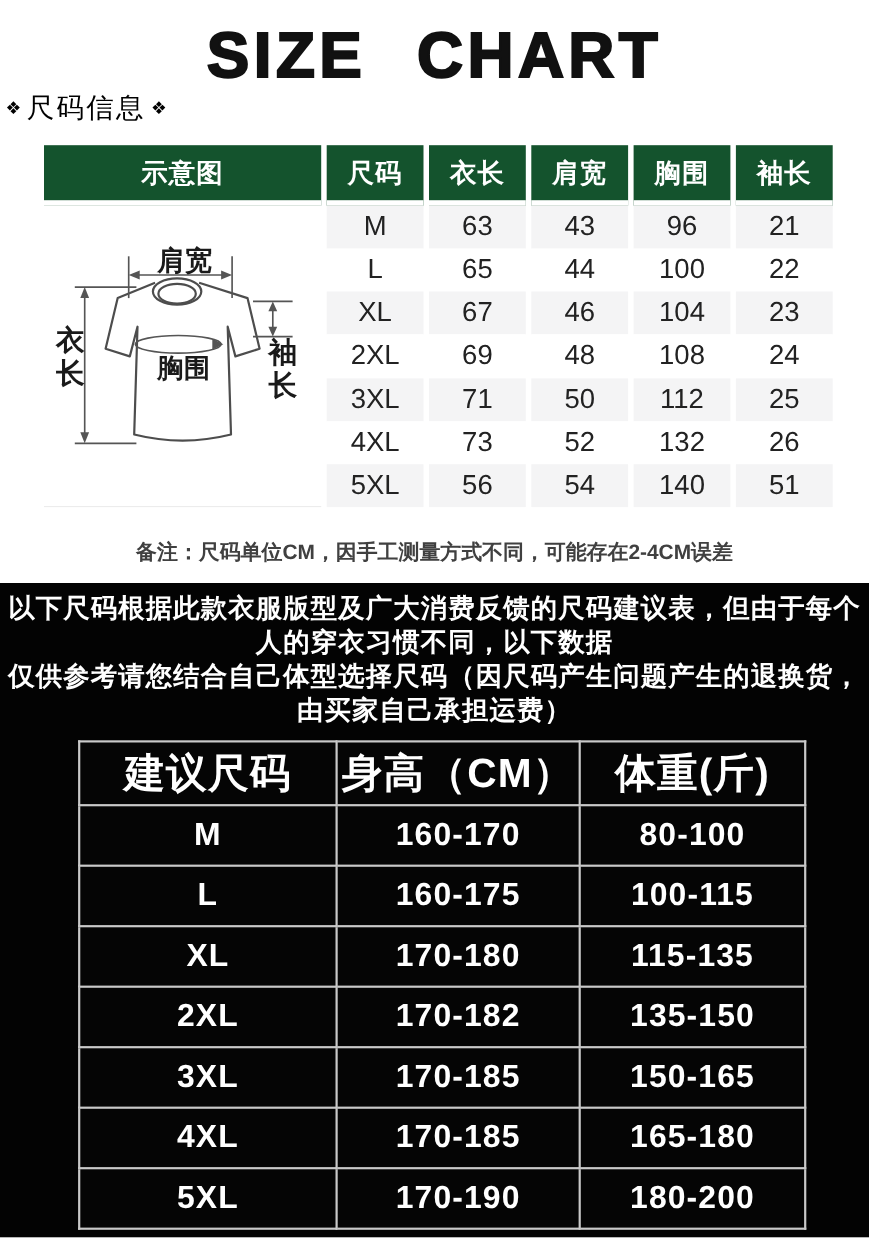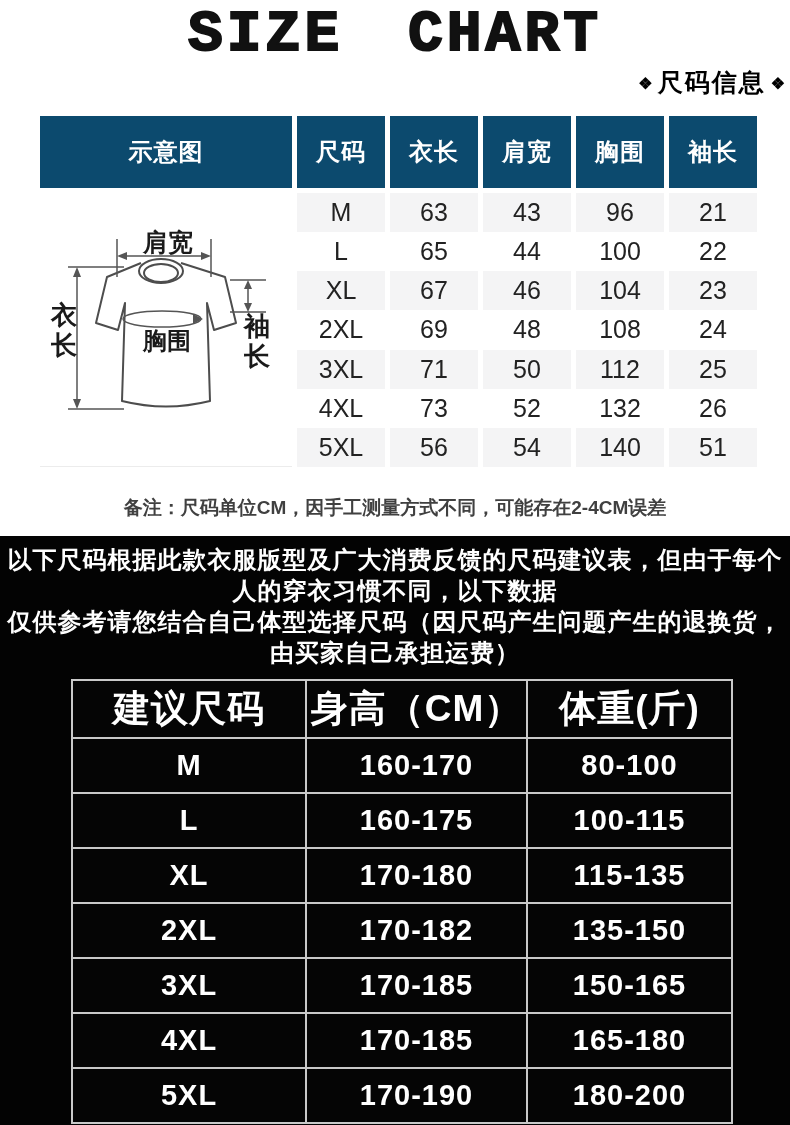--- a/index.html
+++ b/index.html
@@ -4,35 +4,35 @@
 <style>
   html,body{margin:0;padding:0;background:#ffffff;}
   .page{
     width:790px;height:1125px;margin:0 auto;overflow:hidden;
     display:flex;flex-direction:column;
     font-family:"Liberation Sans",sans-serif;background:#ffffff;
   }
   
   .top{flex:0 0 auto;}
   .title{
-    height:56px;line-height:56px;margin:7px 0 0;text-align:center;
+    height:56px;line-height:56px;margin:23px 0 0;text-align:center;
     font-size:58px;font-weight:bold;color:#111;
-    letter-spacing:4px;word-spacing:26px;font-family:Liberation Mono, monospace;-webkit-text-stroke:2px #111;
+    letter-spacing:4px;word-spacing:26px;-webkit-text-stroke:2px #111;
   }
-  .subtitle{height:26px;line-height:26px;margin-top:6px;text-align:right;
-    font-size:25px;font-weight:bold;color:#000;letter-spacing:2px;}
+  .subtitle{height:26px;line-height:26px;margin-top:6px;text-align:left;
+    font-size:25px;font-weight:normal;color:#000;letter-spacing:2px;}
   .subtitle .orn{font-size:16px;letter-spacing:0;vertical-align:2px;margin:0 5px;}
   
   .size-table{border-collapse:separate;border-spacing:5px 0;margin:21px 0 0 35px;
     width:727px;table-layout:fixed;}
   .size-table col.c-diagram{width:252px;}
   .size-table col.c-data{width:88px;}
   .size-table th{
-    background:#0c4a6e;color:#ffffff;font-size:24px;font-weight:bold;
-    height:50px;border-bottom:5px solid #ffffff;padding:11px;letter-spacing:1px;
+    background:#14532d;color:#ffffff;font-size:24px;font-weight:bold;
+    height:50px;border-bottom:5px solid #ffffff;padding:0;letter-spacing:1px;
   }
   .size-table td{height:39px;padding:0;text-align:center;vertical-align:middle;
     font-size:25px;color:#222;background:#ffffff;}
   .size-table td.alt{background:#f4f4f5;}
   .size-table td.diagram{background:#ffffff;border-bottom:1px solid #ececec;vertical-align:top;}
   .note{margin:28px 0 15px;text-align:center;font-size:19px;font-weight:700;color:#404040;}
   
   .bottom{flex:1 1 auto;background:#030303;}
   .intro{padding-top:8px;text-align:center;color:#ffffff;font-weight:bold;
     font-size:24px;line-height:31px;letter-spacing:1px;}

